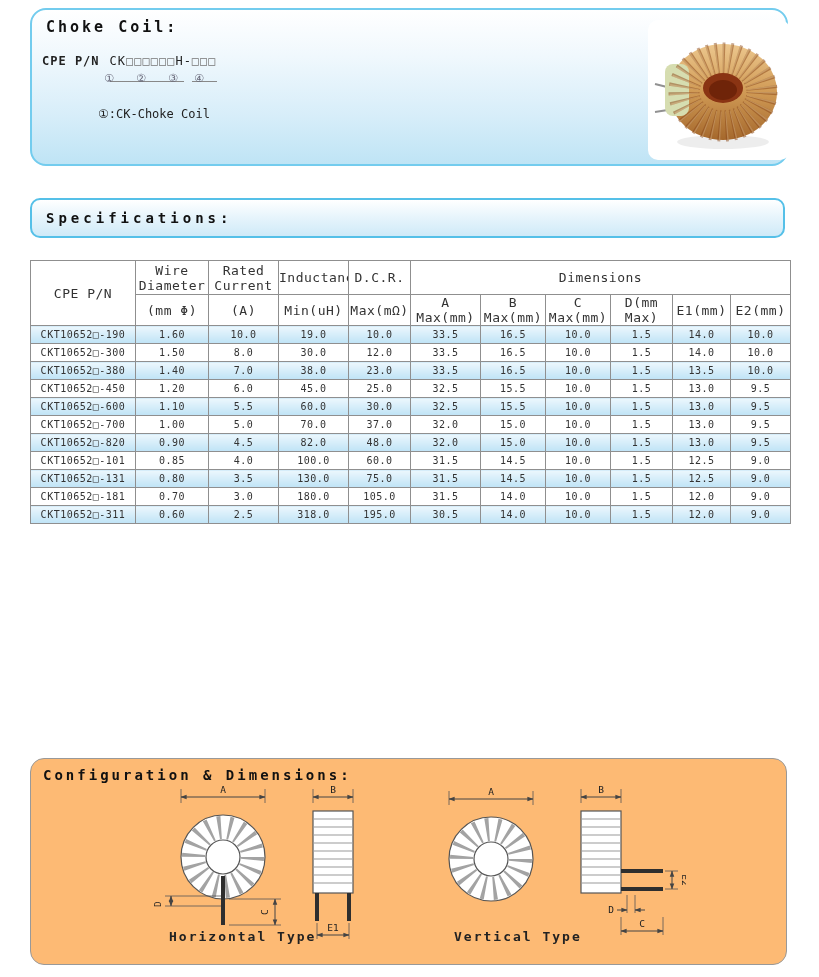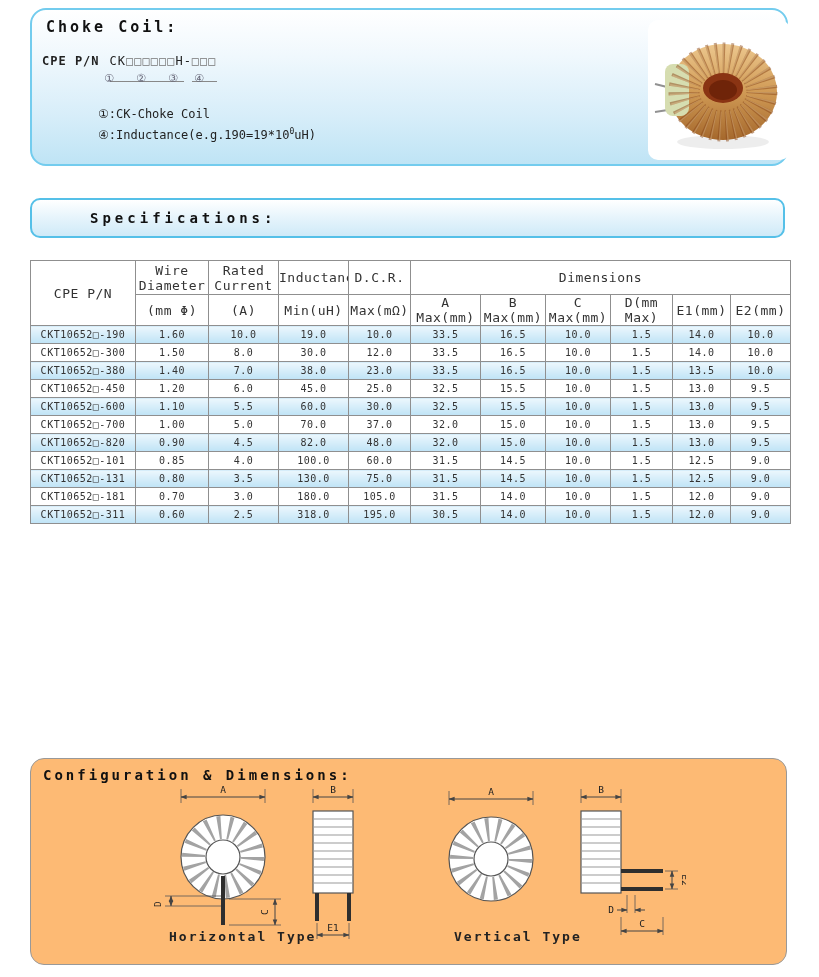--- a/index.html
+++ b/index.html
@@ -23,21 +23,21 @@
   sup.pwr{font-size:8px;}
   .photo-box{position:absolute;left:616px;top:10px;width:142px;height:140px;background:#fff;
              border-radius:10px;}
   .photo-box svg{width:100%;height:100%;}
 
   
   .spec-bar{position:absolute;left:30px;top:198px;width:751px;height:36px;
             border:2px solid #55c0e8;border-radius:10px;
             background:linear-gradient(180deg,#ffffff 0%,#e8f5fc 45%,#cfeaf8 100%);}
   .spec-bar .bar-text{display:block;line-height:36px;padding-left:14px;font-size:14px;
-            font-weight:bold;letter-spacing:4px;color:#111;margin-left:44px;}
+            font-weight:bold;letter-spacing:4px;color:#111;}
 
   
   table.spec{position:absolute;left:30px;top:260px;width:760px;border-collapse:collapse;
              table-layout:fixed;font-size:10px;}
   table.spec th,table.spec td{border:1px solid #8f8f8f;text-align:center;color:#333;
              padding:0;overflow:hidden;}
   table.spec thead th{font-size:13px;font-weight:normal;background:#fff;letter-spacing:0.5px;}
   table.spec thead tr.gr1 th{height:33px;}
   table.spec thead tr.gr2 th{height:25px;}
   table.spec td{height:17px;letter-spacing:0.5px;}
@@ -75,21 +75,20 @@
       <span class="pn-label">CPE P/N</span><span class="pn-format"><span class="seg-u">CK</span><span class="seg-u boxchar">□□□□□□</span><span class="seg-u">H</span><span>-</span><span class="seg-u boxchar">□□□</span></span>
     </div>
 
     <span class="marker" style="left:72px">①</span>
     <span class="marker" style="left:104px">②</span>
     <span class="marker" style="left:136px">③</span>
     <span class="marker" style="left:162px">④</span>
 
     <div class="notes">
       <div>①:CK-Choke Coil</div>
-      <div><span>④:Inductance(e.g.190=19*10</span><sup class="pwr">0</sup><span>uH)</span></div>
     </div>
 
     <div class="photo-box">
       <svg viewBox="0 0 140 140">
         <defs>
           <linearGradient id="cop" x1="0" y1="0" x2="0" y2="1">
             <stop offset="0" stop-color="#ecc78e"></stop>
             <stop offset="0.5" stop-color="#d09a55"></stop>
             <stop offset="1" stop-color="#a5682c"></stop>
           </linearGradient>

